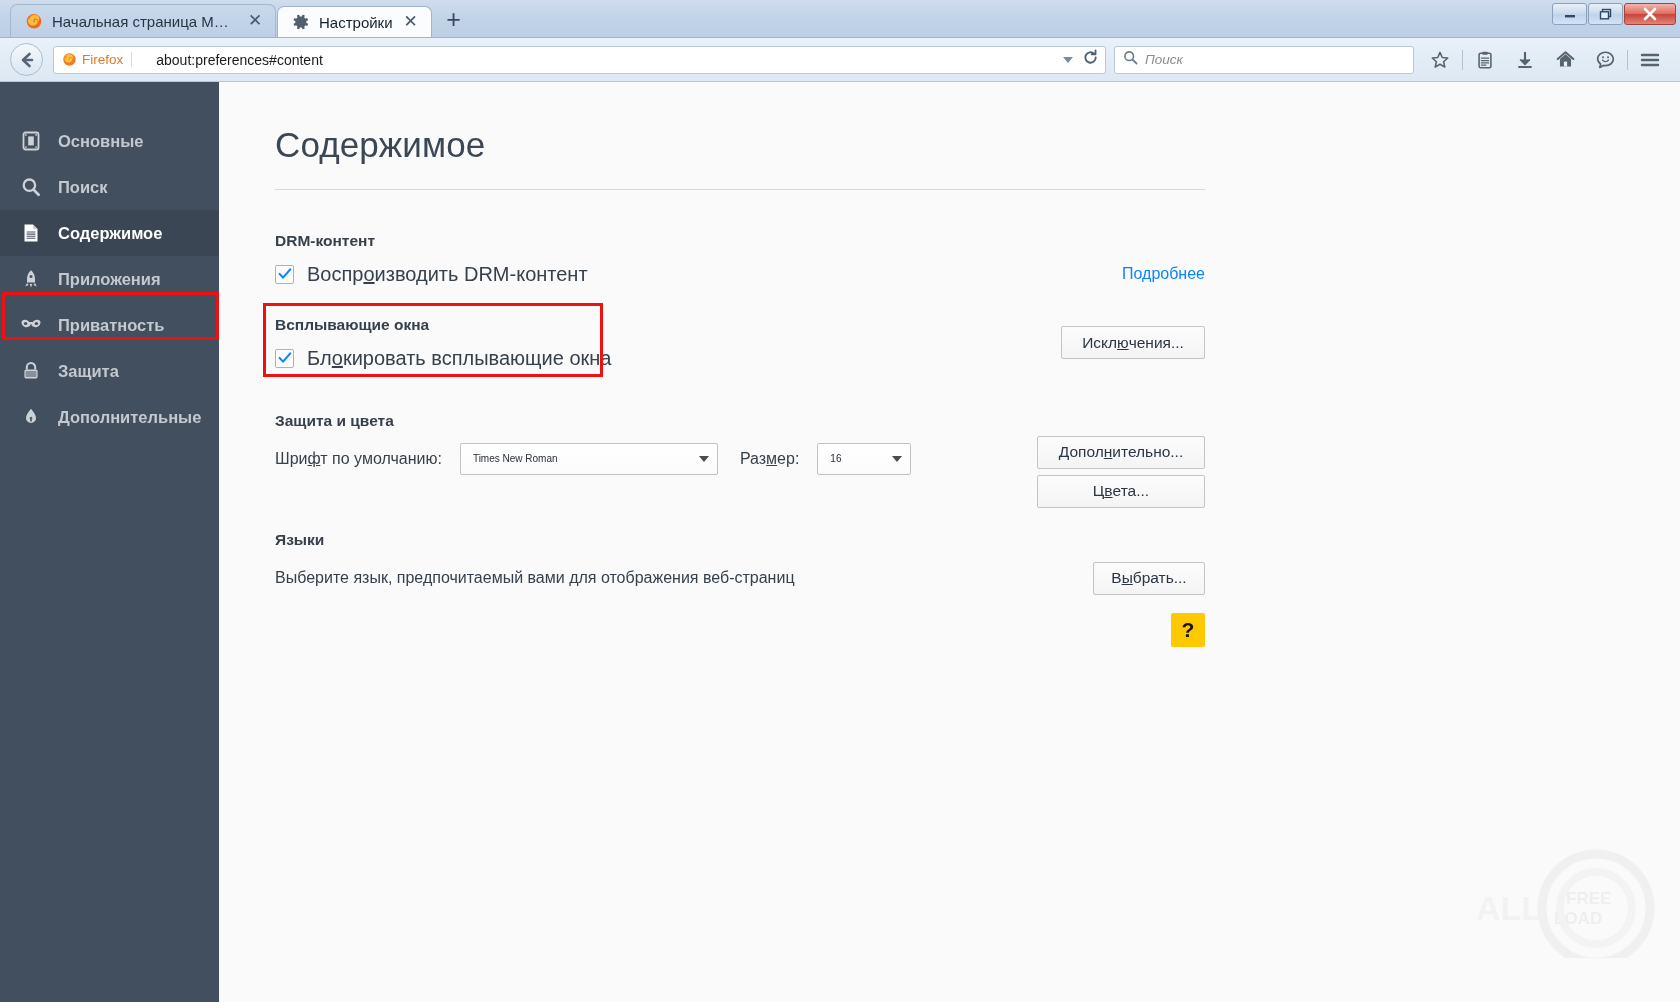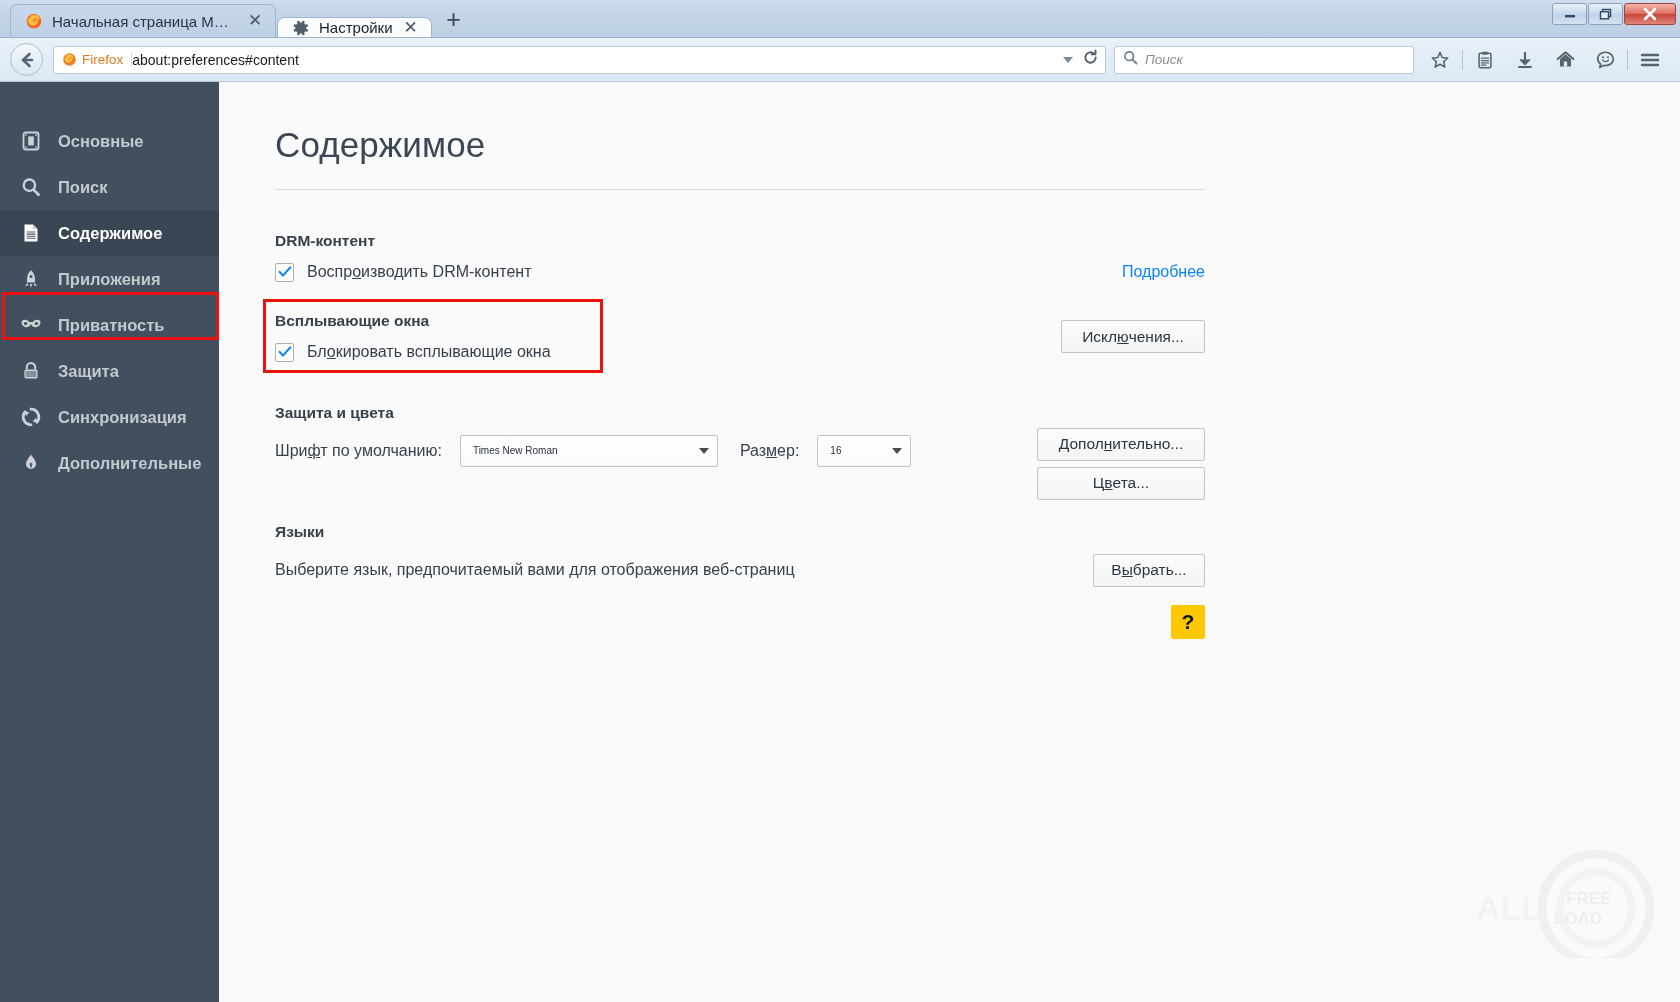--- a/index.html
+++ b/index.html
@@ -60,21 +60,21 @@
     background: linear-gradient(to bottom, #c9d9ec 0%, #bccfe4 100%);
     border: 1px solid #a3b7cd;
     border-bottom: none;
     color: #283643;
   }
 
   .tab.active {
     background: #fbfcfd;
     border: 1px solid #9fb3ca;
     border-bottom: none;
-    height: 20px;
+    height: 31px;
     color: #15202b;
     z-index: 3;
   }
 
   .tab-favicon {
     width: 18px;
     height: 18px;
     margin-right: 9px;
     flex: 0 0 auto;
     display: block;
@@ -180,21 +180,21 @@
     align-items: center;
     padding: 0 6px 0 8px;
     box-sizing: border-box;
     min-width: 0;
   }
 
   .id-firefox {
     display: flex;
     align-items: center;
     padding-right: 8px;
-    margin-right: 0;
+    margin-right: 24px;
     border-right: 1px solid #d3dce5;
     flex: 0 0 auto;
   }
   .id-firefox .ffdot {
     width: 15px;
     height: 15px;
     margin-right: 5px;
     flex: 0 0 auto;
   }
   .id-label {
@@ -382,21 +382,21 @@
     display: flex;
     align-items: center;
     justify-content: center;
     flex: 0 0 auto;
     cursor: pointer;
     box-sizing: border-box;
   }
   .checkbox svg { display: block; }
 
   .chk-label {
-    font-size: 16px;
+    font-size: 20px;
     color: #37414c;
   }
   .chk-label .u { text-decoration: underline; }
 
   .link {
     font-size: 16px;
     color: #0a84ff;
     cursor: pointer;
   }
 
@@ -734,31 +734,20 @@
         <span class="nav-ico">
           <svg width="22" height="22" viewBox="0 0 22 22">
             <path d="M6.8 9.5 V7.2 a4.2 4.2 0 0 1 8.4 0 V9.5" fill="none" stroke="#ccd2d8" stroke-width="2"></path>
             <rect x="4.4" y="9.4" width="13.2" height="9" rx="1.6" fill="#ccd2d8"></rect>
             <path d="M5.6 12 H16.4 M5.6 14 H16.4 M5.6 16 H16.4" stroke="#424f5e" stroke-width="1"></path>
           </svg>
         </span>
         <span class="nav-label">Защита</span>
       </div>
 
-      <div class="nav-item">
-        <span class="nav-ico">
-          <svg width="22" height="22" viewBox="0 0 22 22">
-            <path d="M11 3.2a7.8 7.8 0 0 1 5.8 13" fill="none" stroke="#ccd2d8" stroke-width="2.8" stroke-linecap="round"></path>
-            <path d="M11 18.8a7.8 7.8 0 0 1-5.8-13" fill="none" stroke="#ccd2d8" stroke-width="2.8" stroke-linecap="round"></path>
-            <path d="M16.2 11.8 L17.2 16.8 L12.6 15.6 Z" fill="#ccd2d8"></path>
-            <path d="M5.8 10.2 L4.8 5.2 L9.4 6.4 Z" fill="#ccd2d8"></path>
-          </svg>
-        </span>
-        <span class="nav-label">Синхронизация</span>
-      </div>
 
       <div class="nav-item">
         <span class="nav-ico">
           <svg width="22" height="22" viewBox="0 0 22 22">
             <path d="M11 2.8 c3.2 4 5 6.6 5 9.2 a5 5 0 0 1-10 0 c0-2.6 1.8-5.2 5-9.2z" fill="#ccd2d8"></path>
             <path d="M9.2 12.6 L11 10.6 L12.8 12.6 L11.8 12.6 L11.8 15.4 L10.2 15.4 L10.2 12.6 Z" fill="#424f5e"></path>
           </svg>
         </span>
         <span class="nav-label">Дополнительные</span>
       </div>

